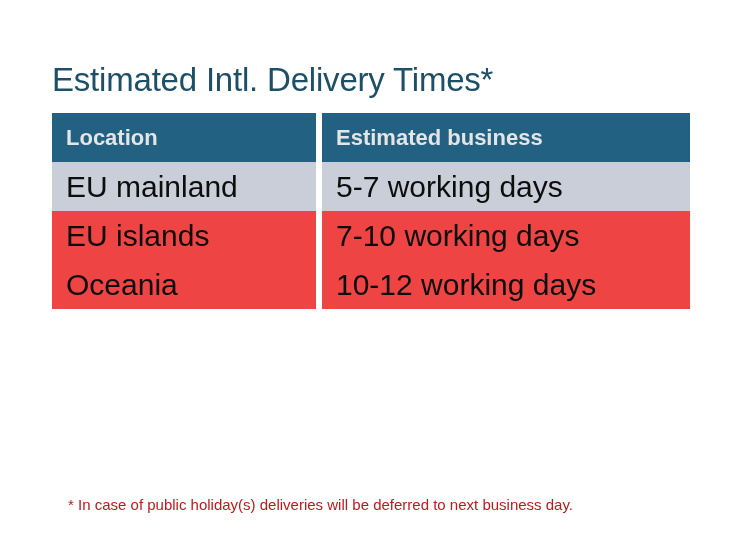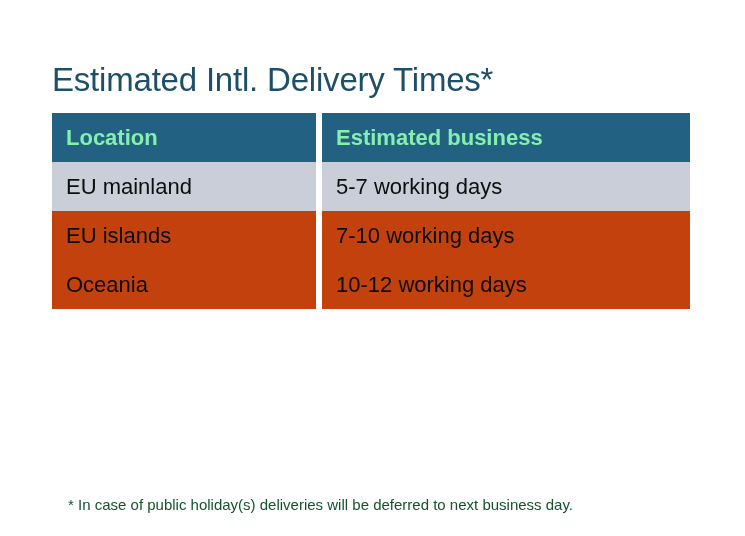--- a/index.html
+++ b/index.html
@@ -57,62 +57,62 @@
     margin: 0;
     vertical-align: middle;
   }
 
   .cell-gap {
     background: #ffffff;
   }
 
   .header-row th {
     background: #236182;
-    color: #86efac;
+    color: #e5e5e5;
     font-size: 22px;
     font-weight: 700;
     height: 49px;
     text-align: left;
     padding-left: 14px;
     box-sizing: border-box;
     white-space: nowrap;
   }
   .header-row th.cell-gap {
     background: #ffffff;
     padding-left: 0;
   }
 
   .body-row td {
     height: 49px;
-    font-size: 22px;
+    font-size: 30px;
     font-weight: 400;
     color: #0d0d0d;
     text-align: left;
     padding-left: 14px;
     box-sizing: border-box;
     white-space: nowrap;
   }
   .body-row td.cell-gap {
     padding-left: 0;
   }
 
   .body-row.band-dark td   { background: #c9ced8; }
-  .body-row.band-light td  { background: #c2410c; }
+  .body-row.band-light td  { background: #ef4444; }
   .body-row.band-dark td.cell-gap,
   .body-row.band-light td.cell-gap { background: #ffffff; }
 
   
   .footnote {
     position: absolute;
     left: 68px;
     top: 479px;
     font-size: 15px;
     line-height: 22px;
     font-weight: 400;
-    color: #14532d;
+    color: #b91c1c;
     white-space: nowrap;
   }
 </style>
 </head>
 <body>
 
 <div class="page">
 
   <h1 class="page-title">Estimated Intl. Delivery Times*</h1>
 

